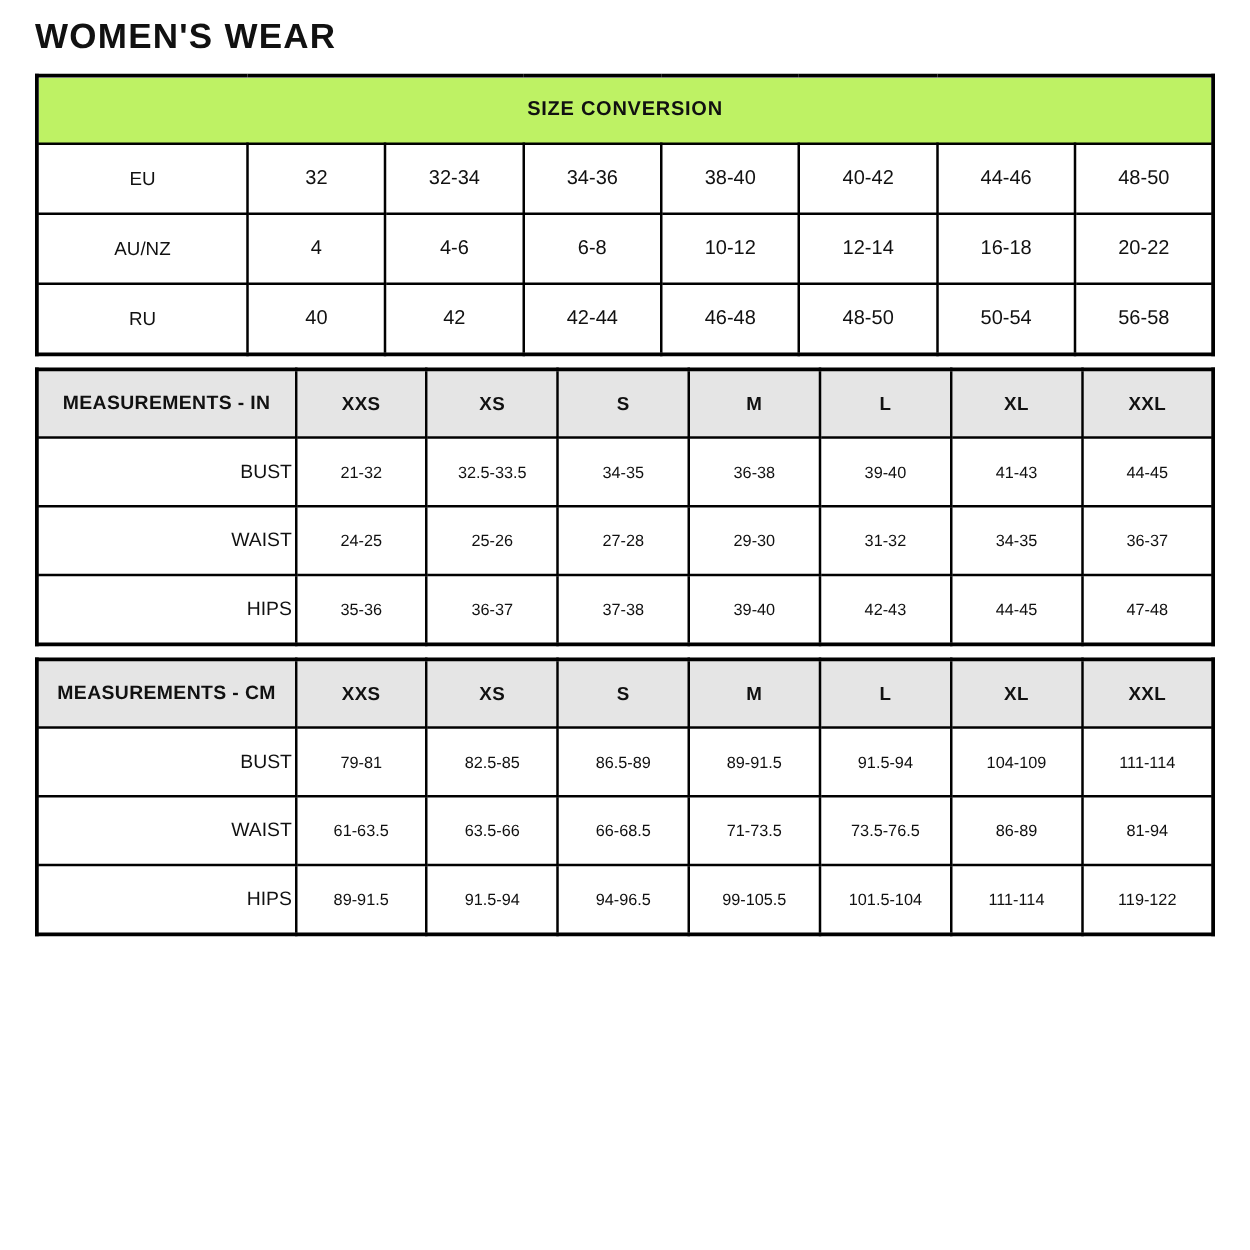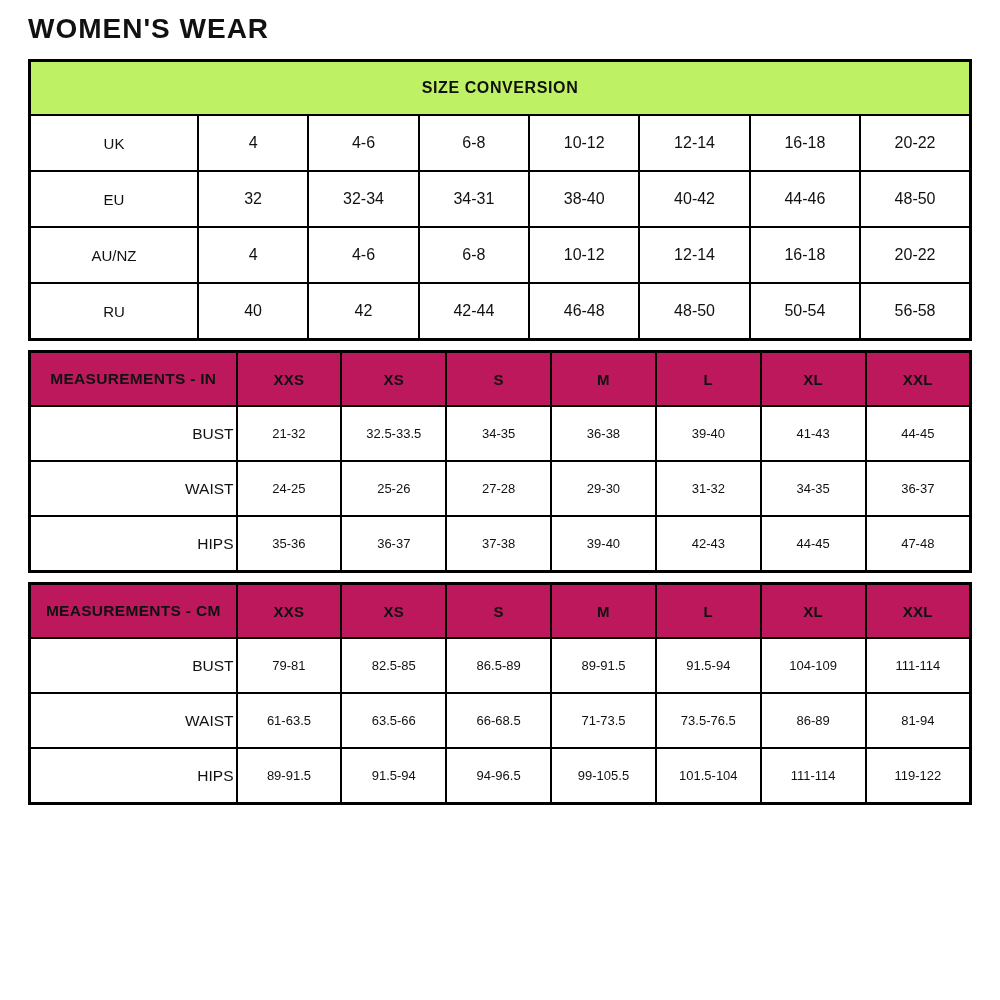--- a/index.html
+++ b/index.html
@@ -13,21 +13,21 @@
     border-collapse:collapse; table-layout:fixed; width:100%;
     border:3px solid #000000; margin-bottom:9px;
   }
   td, th { border:2px solid #000000; text-align:center; vertical-align:middle; padding:0 2px; overflow:hidden; }
   
   .t1 .band    { background:#bef264; font-weight:bold; font-size:16px; letter-spacing:0.6px; height:52px; }
   .t1 td       { font-size:16px; height:54px; font-weight:normal; }
   .t1 td.lab   { font-size:15px; }
   .t1 col.c1   { width:17.9%; }
   
-  .mt th       { background:#be185d; font-weight:bold; font-size:15px; height:52px; letter-spacing:0.3px; }
+  .mt th       { background:#e5e5e5; font-weight:bold; font-size:15px; height:52px; letter-spacing:0.3px; }
   .mt th.lab   { font-size:15.5px; }
   .mt td       { font-size:13px; height:53px; }
   .mt td.lab   { font-size:15.5px;text-align:right; }
   .mt col.c1   { width:22%; }
 </style>
 </head>
 <body>
 
 <div class="sheet">
 
@@ -42,34 +42,24 @@
         <col>
         <col>
         <col>
         <col>
       </colgroup>
     <tbody>
         <tr>
       <th class="band" colspan="8">SIZE CONVERSION</th>
     </tr>
     <tr>
-      <td class="lab">UK</td>
-      <td>4</td>
-      <td>4-6</td>
-      <td>6-8</td>
-      <td>10-12</td>
-      <td>12-14</td>
-      <td>16-18</td>
-      <td>20-22</td>
-    </tr>
-    <tr>
       <td class="lab">EU</td>
       <td>32</td>
       <td>32-34</td>
-      <td>34-31</td>
+      <td>34-36</td>
       <td>38-40</td>
       <td>40-42</td>
       <td>44-46</td>
       <td>48-50</td>
     </tr>
     <tr>
       <td class="lab">AU/NZ</td>
       <td>4</td>
       <td>4-6</td>
       <td>6-8</td>

